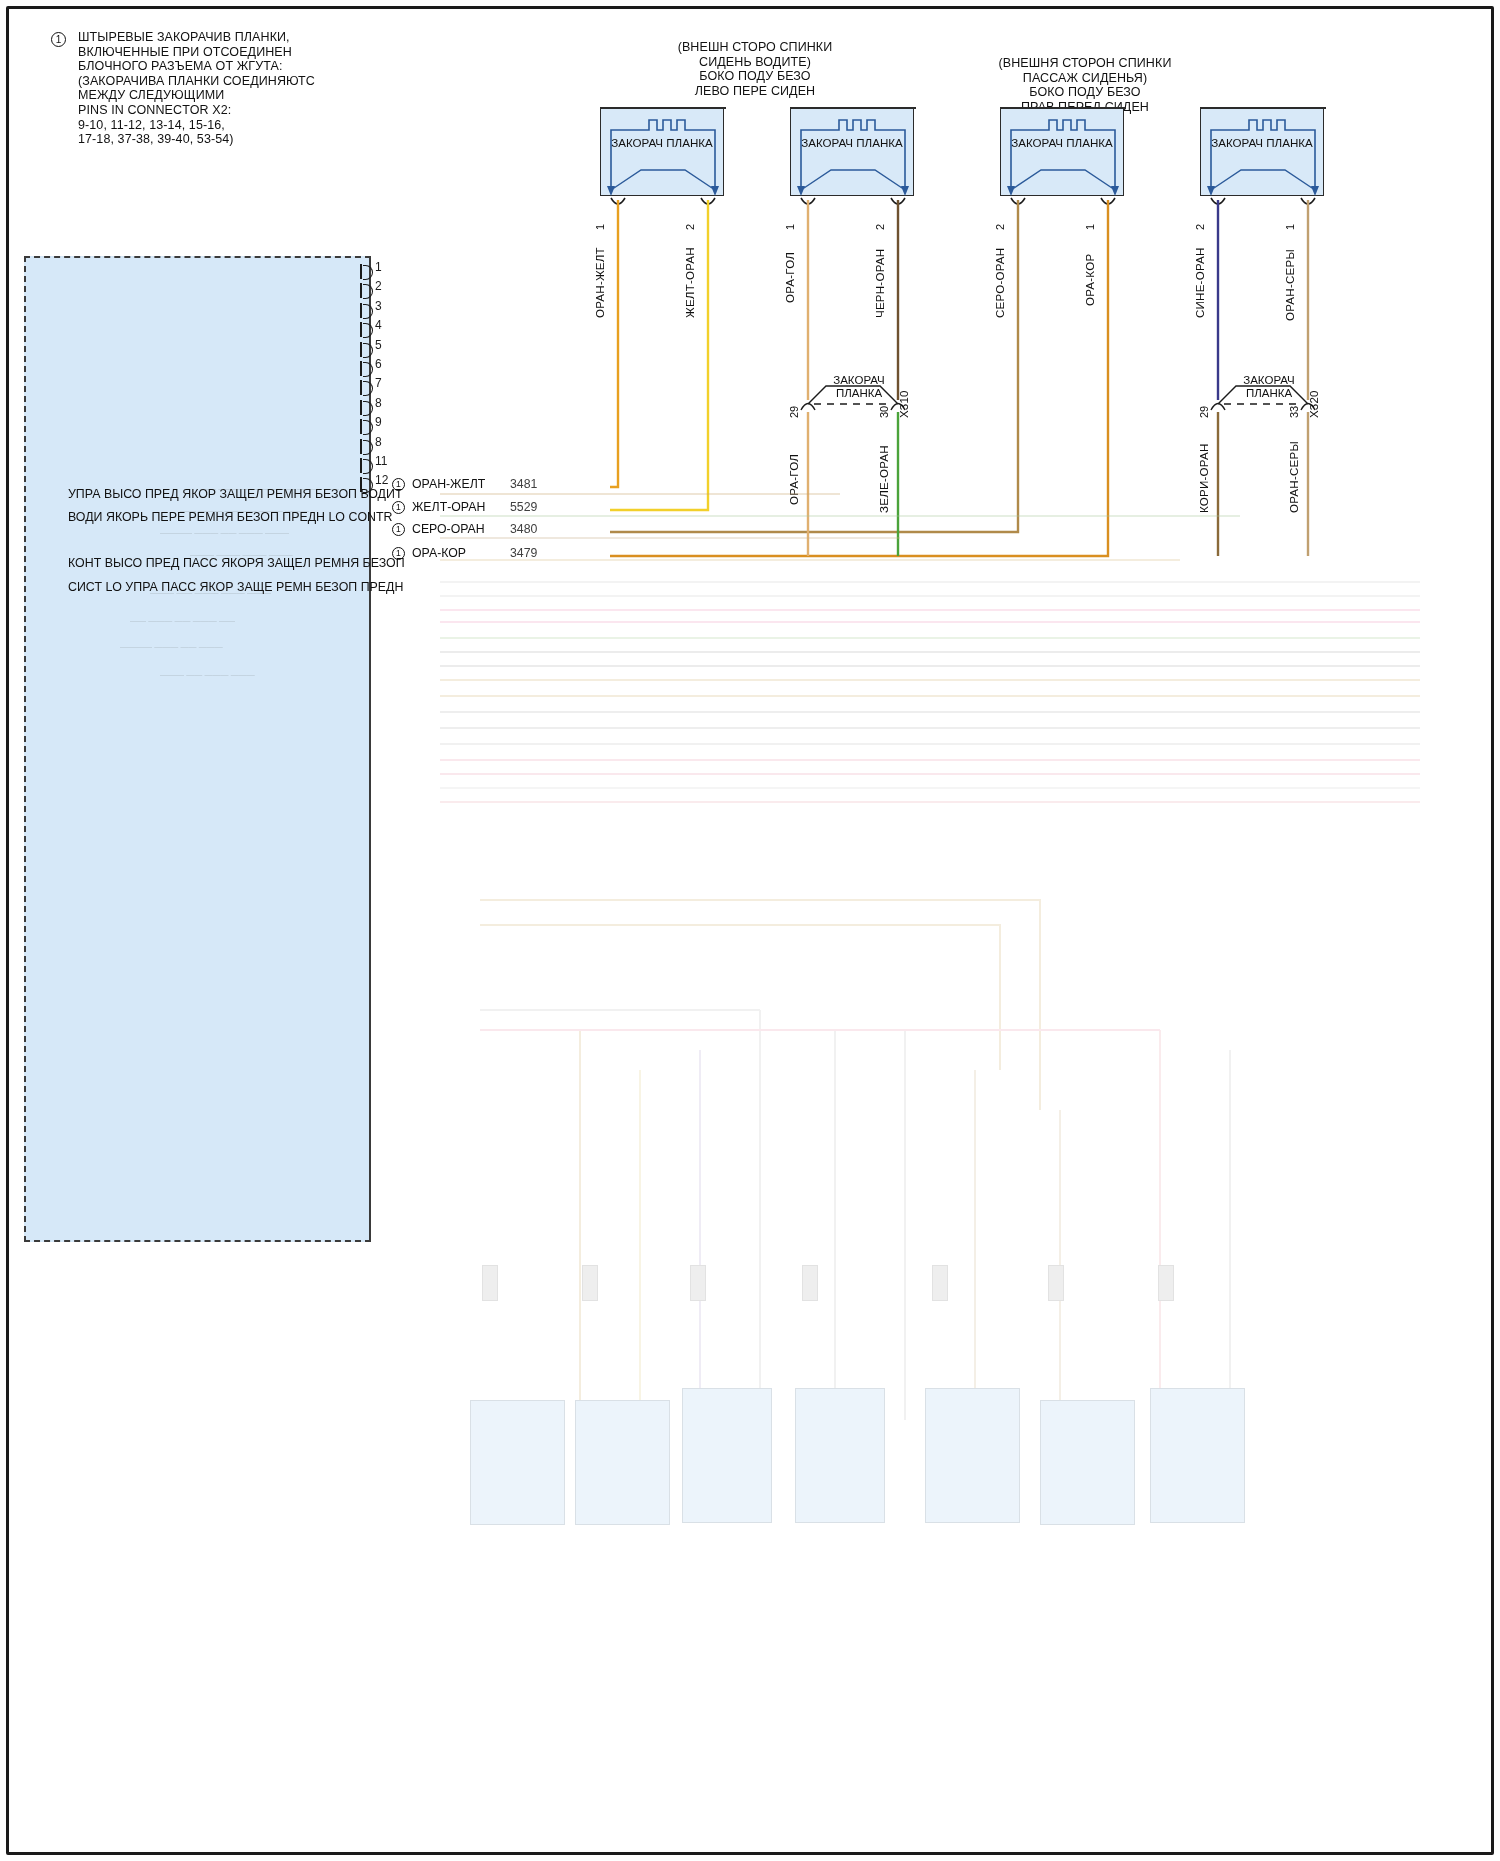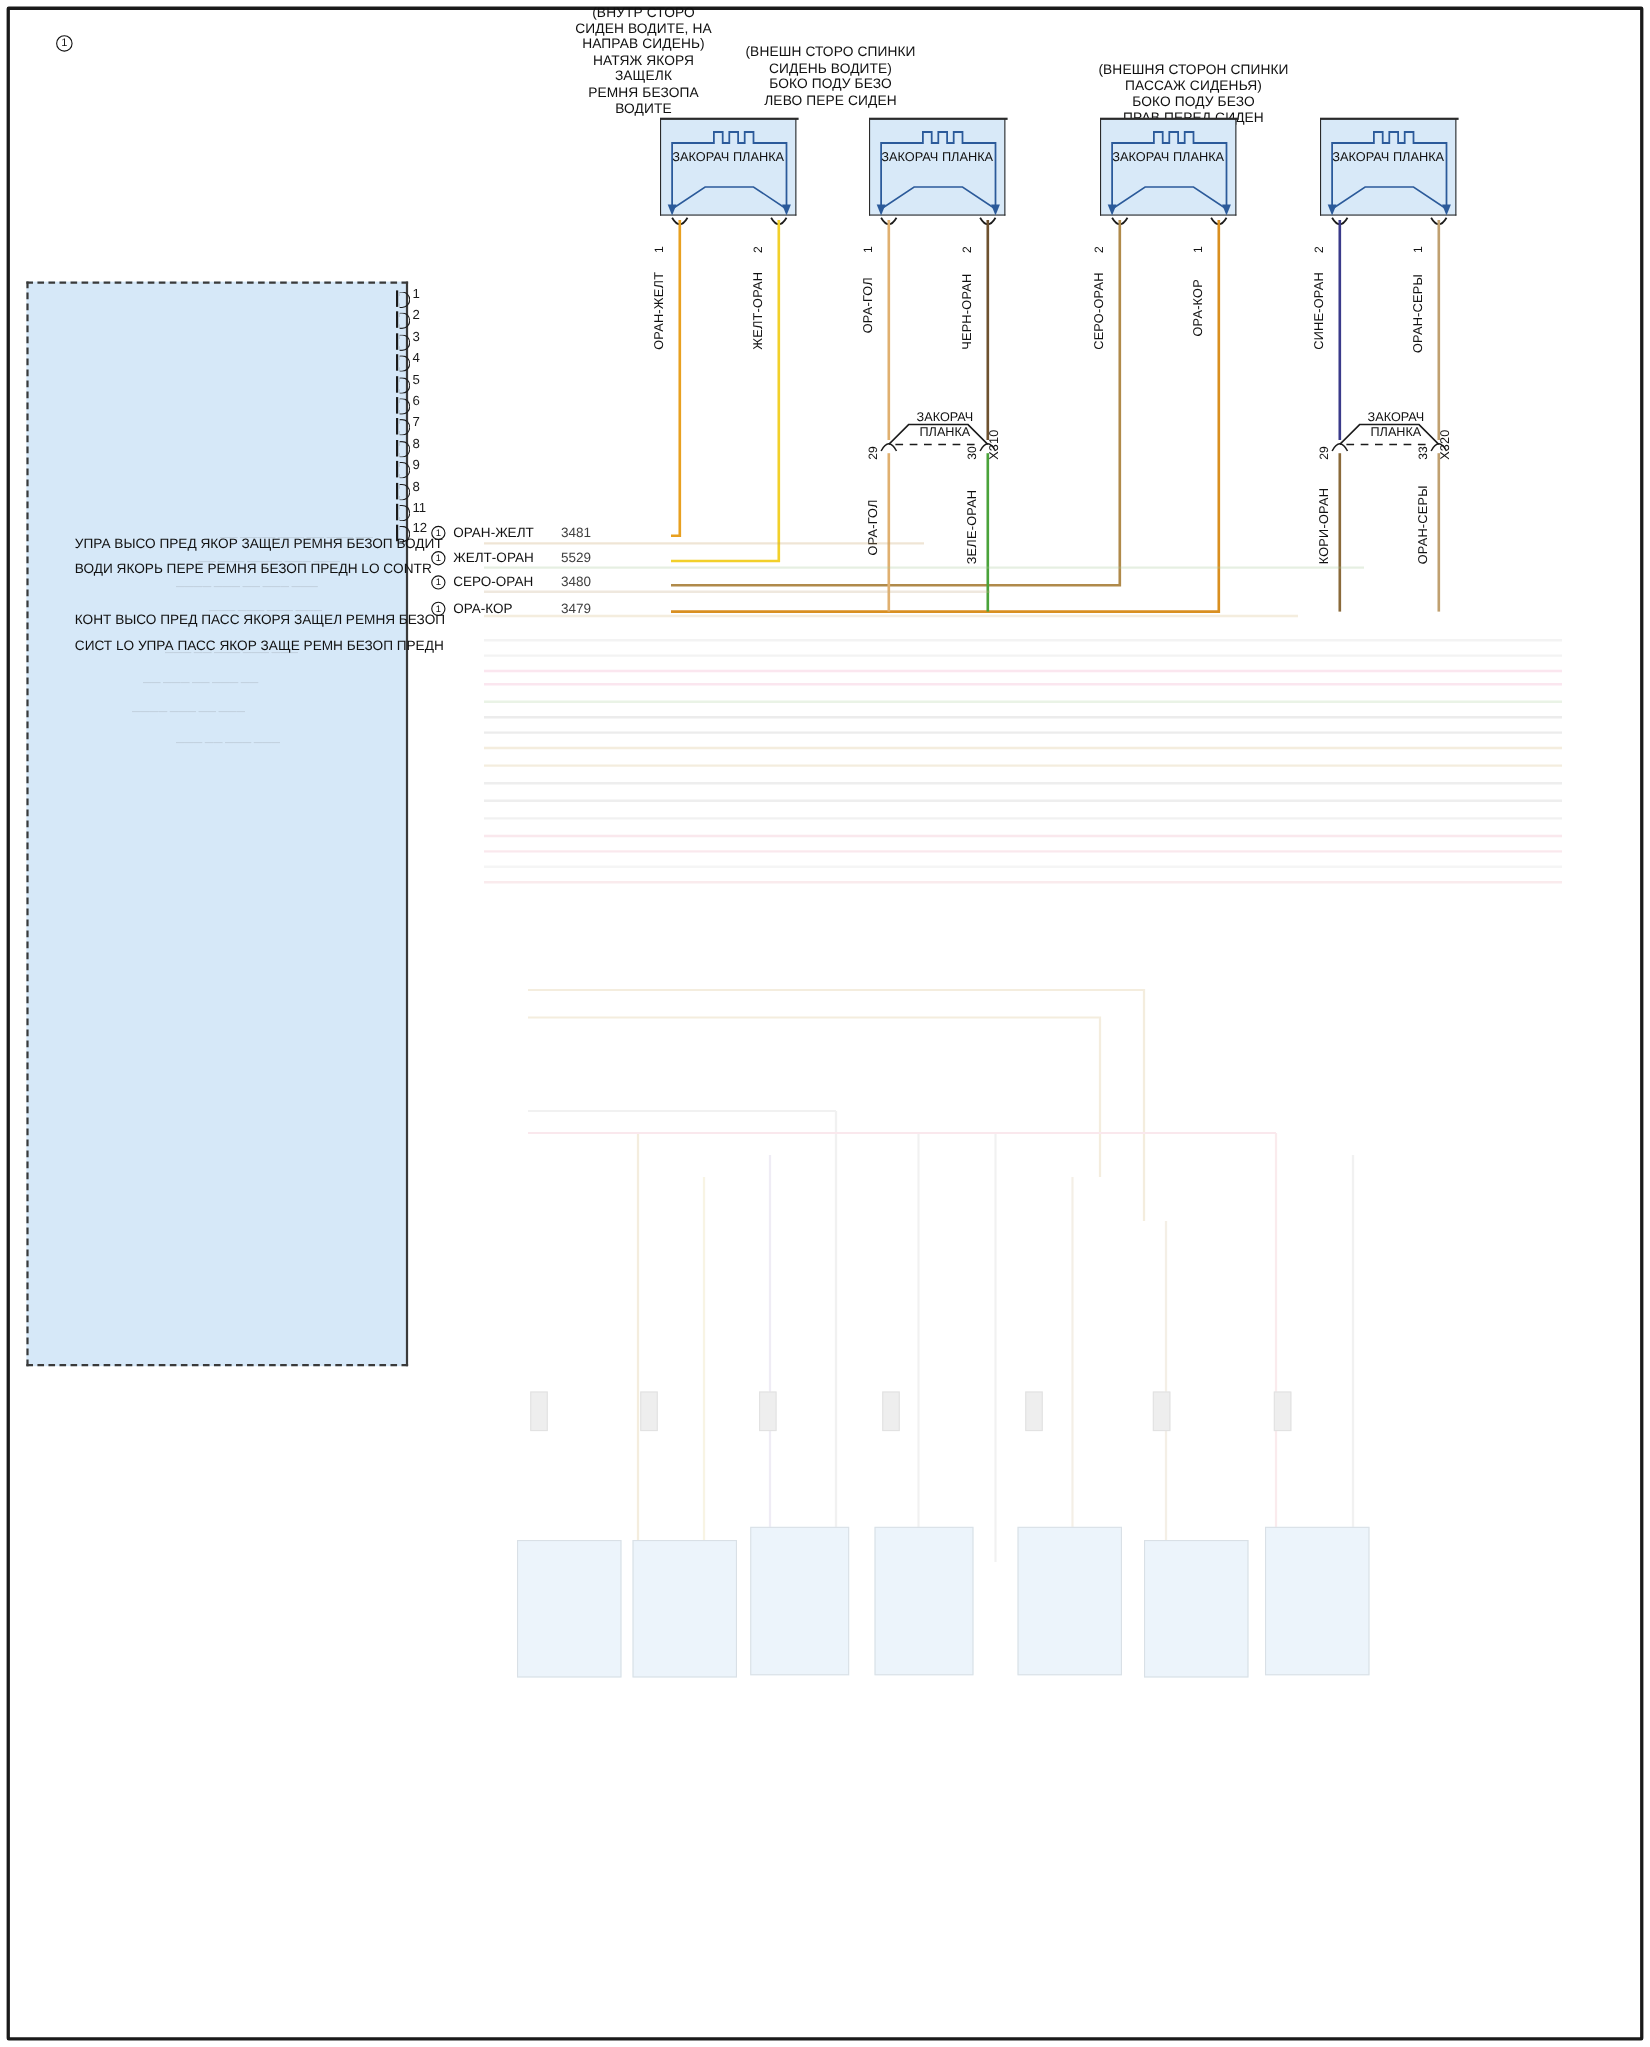--- a/index.html
+++ b/index.html
@@ -146,28 +146,29 @@
 
   .nb { position:absolute; }
 </style>
 </head>
 <body>
 
 <div id="page">
   <div id="frame"></div>
 
   <div id="legend-circ">1</div>
-
-  <div class="lbl center" style="left:495px; top:4px; width:180px;">(ВНУТР СТОРО
-СИДЕН ВОДИТЕ, НА
-НАПРАВ СИДЕНЬ)
-НАТЯЖ ЯКОРЯ
-ЗАЩЕЛК
-РЕМНЯ БЕЗОПА
-ВОДИТЕ</div>
+  <div class="lbl left" id="legend">ШТЫРЕВЫЕ ЗАКОРАЧИВ ПЛАНКИ,
+ВКЛЮЧЕННЫЕ ПРИ ОТСОЕДИНЕН
+БЛОЧНОГО РАЗЪЕМА ОТ ЖГУТА:
+(ЗАКОРАЧИВА ПЛАНКИ СОЕДИНЯЮТС
+МЕЖДУ СЛЕДУЮЩИМИ
+PINS IN CONNECTOR X2:
+9-10, 11-12, 13-14, 15-16,
+17-18, 37-38, 39-40, 53-54)</div>
+
   <div class="lbl center" style="left:655px; top:40px; width:200px;">(ВНЕШН СТОРО СПИНКИ
 СИДЕНЬ ВОДИТЕ)
 БОКО ПОДУ БЕЗО
 ЛЕВО ПЕРЕ СИДЕН</div>
   <div class="lbl center" style="left:975px; top:56px; width:220px;">(ВНЕШНЯ СТОРОН СПИНКИ
 ПАССАЖ СИДЕНЬЯ)
 БОКО ПОДУ БЕЗО
 ПРАВ ПЕРЕД СИДЕН</div>
 
   <div class="conn" style="left:600px; top:108px;">

